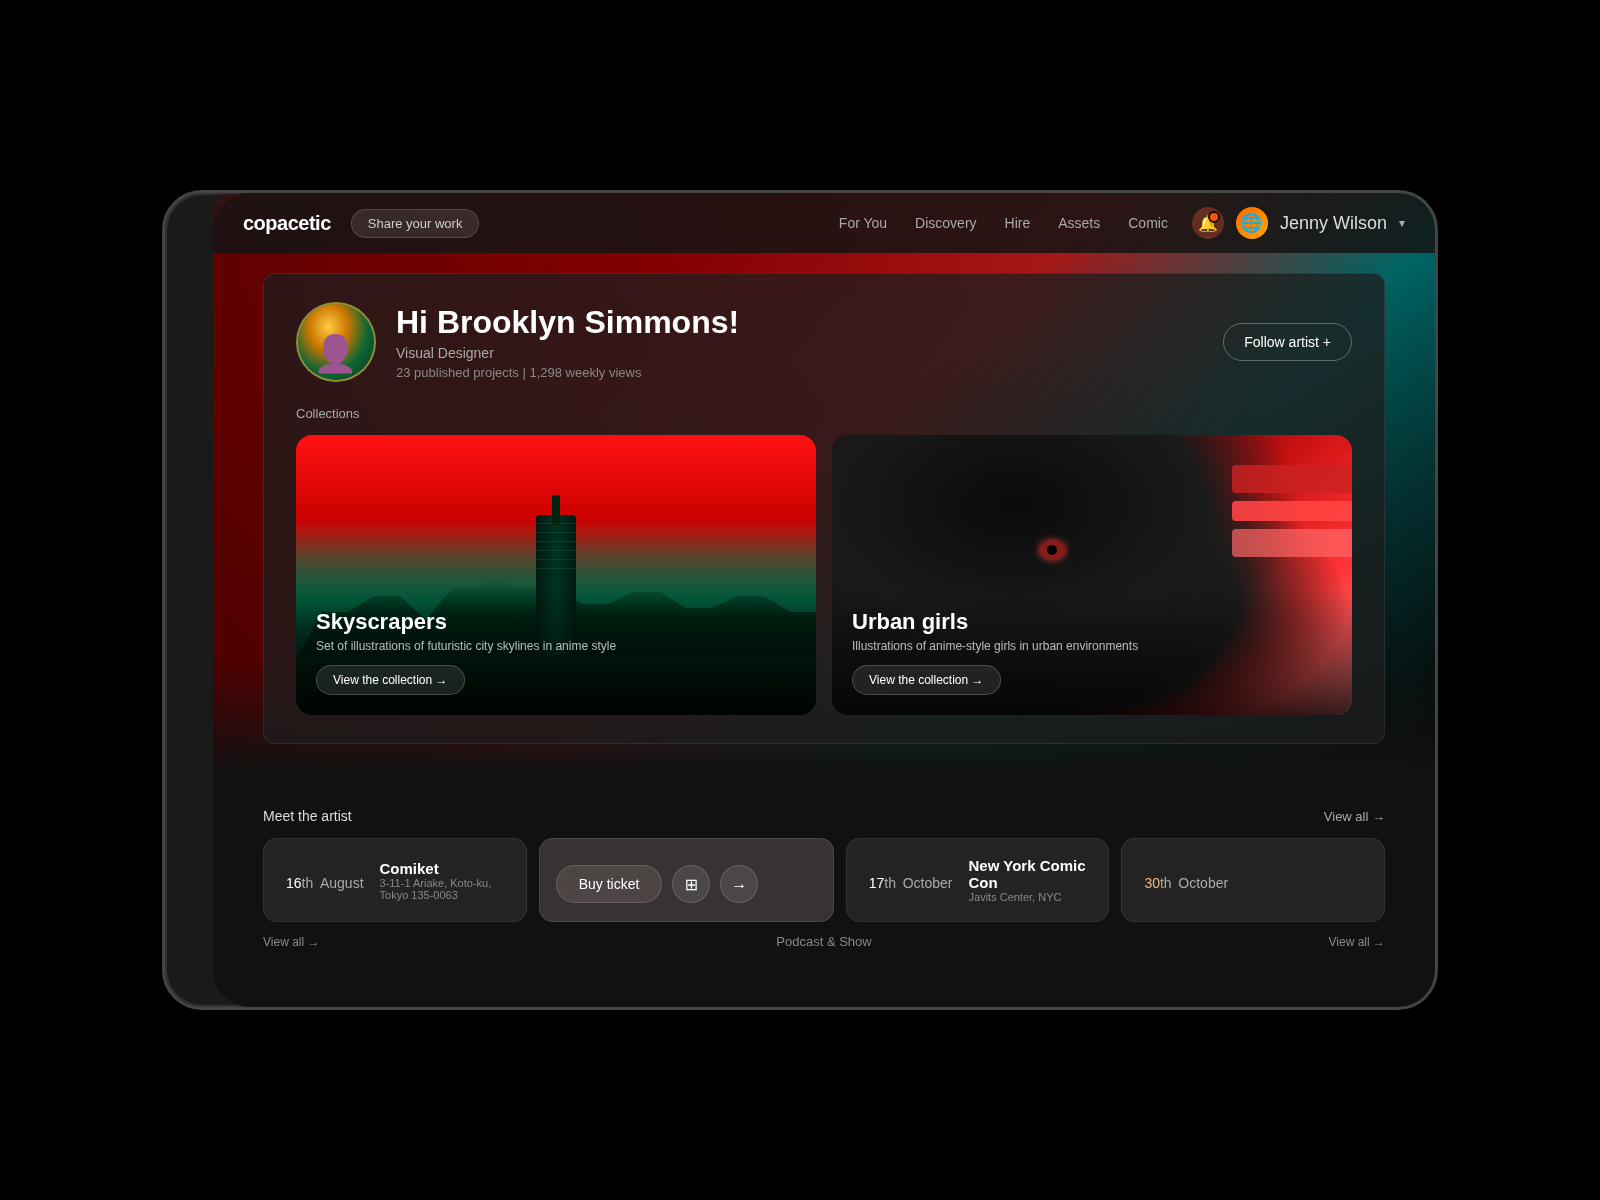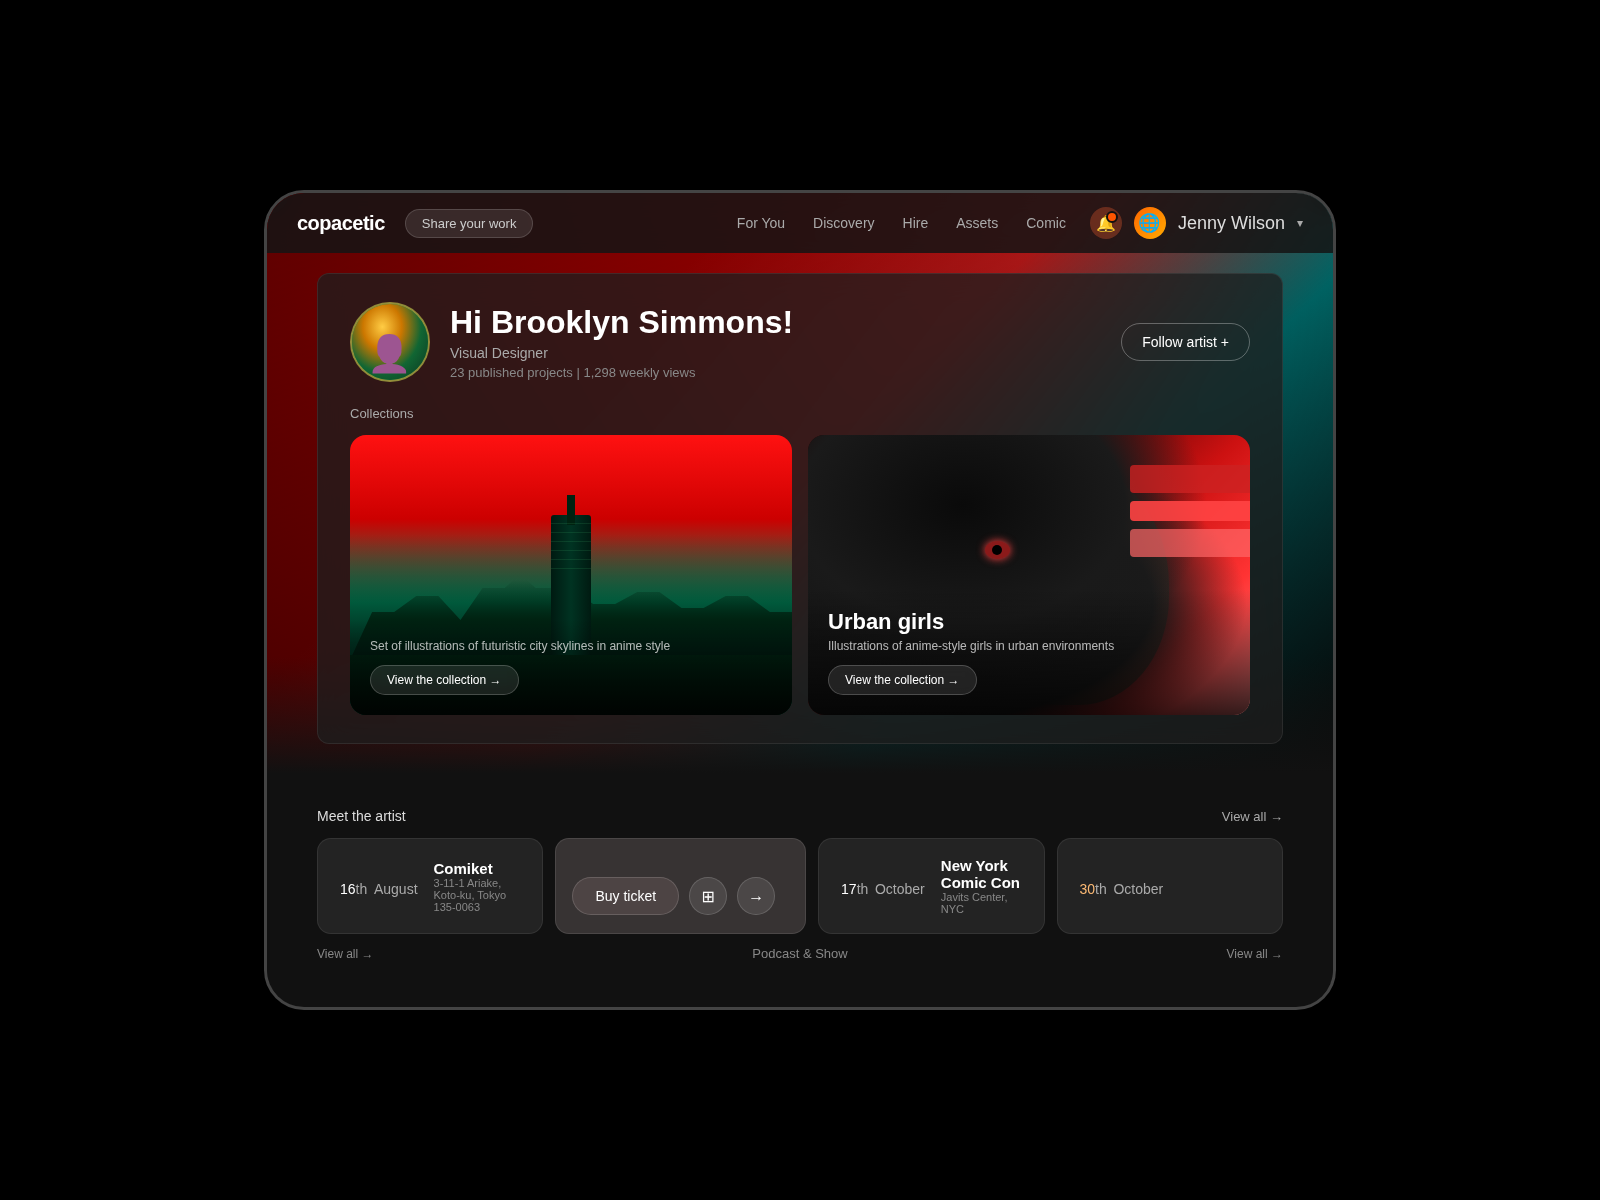--- a/index.html
+++ b/index.html
@@ -6,28 +6,29 @@
     body {
       background: #000;
       display: flex;
       justify-content: center;
       align-items: center;
       min-height: 100vh;
       font-family: -apple-system, BlinkMacSystemFont, 'Segoe UI', sans-serif;
     }
 
     .device-frame {
-      width: 1072px;
+      width: 1276px;
       height: 820px;
       background: #1a1a1a;
       border-radius: 40px;
       border: 3px solid #444;
       overflow: hidden;
       position: relative;
       box-shadow: 0 0 80px rgba(0,0,0,0.8), inset 0 0 0 2px #333;
+      padding-left: 48px;
     }
 
     .screen {
       width: 100%;
       height: 100%;
       background: #111;
       overflow: hidden;
       position: relative;
       border-radius: 37px;
     }
@@ -556,20 +557,21 @@
 
         <div class="collections-grid">
 
           <div class="collection-card">
             <div class="collection-card-bg bg-skyscrapers">
               <div class="skyline"></div>
               <div class="tower"></div>
               <div class="ground"></div>
             </div>
             <div class="collection-overlay">
+              <div class="collection-title">Skyscrapers</div>
               <div class="collection-desc">Set of illustrations of futuristic city skylines in anime style</div>
               <button class="view-collection-btn">View the collection →</button>
             </div>
           </div>
 
           <div class="collection-card">
             <div class="collection-card-bg bg-urban-girls">
               <div class="anime-face">
                 <div class="face-oval"></div>
                 <div class="hair"></div>

